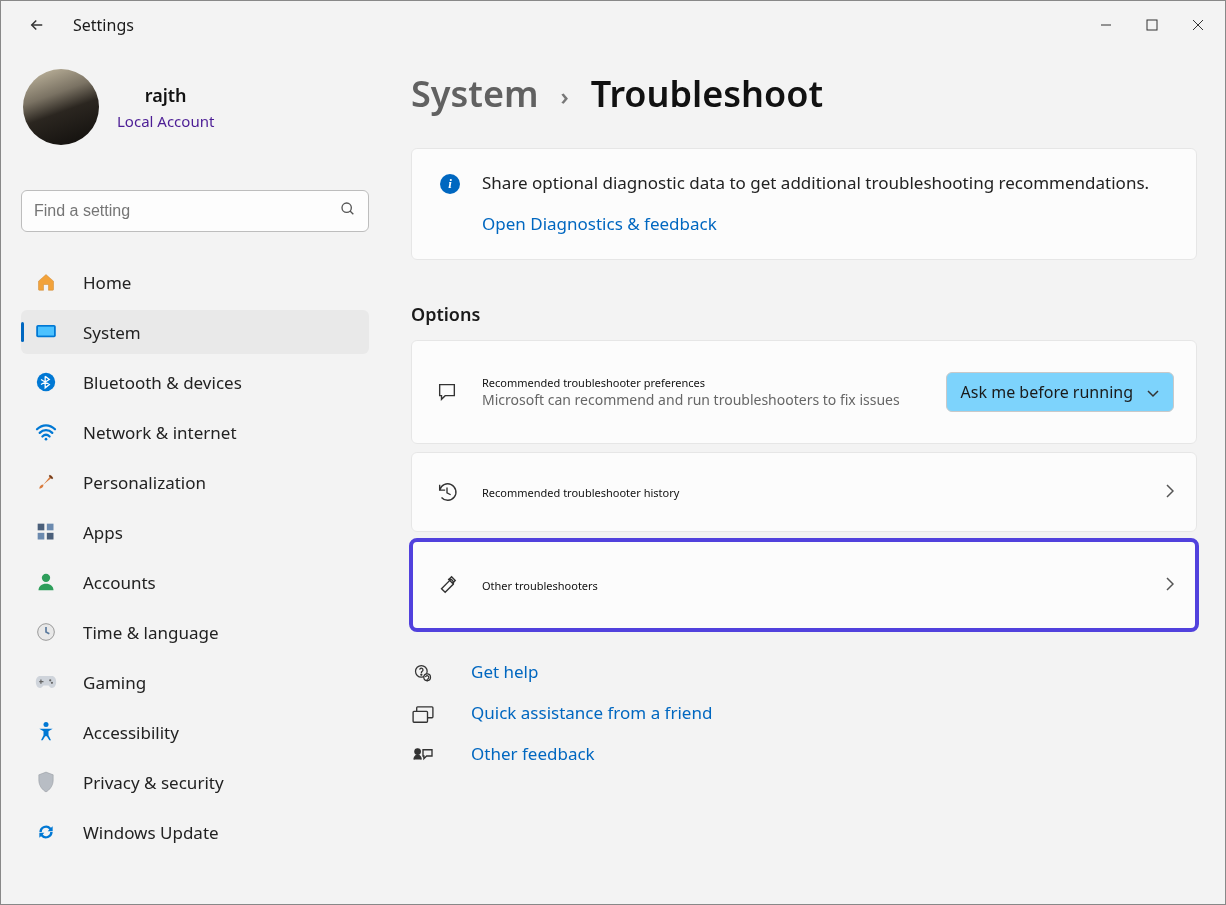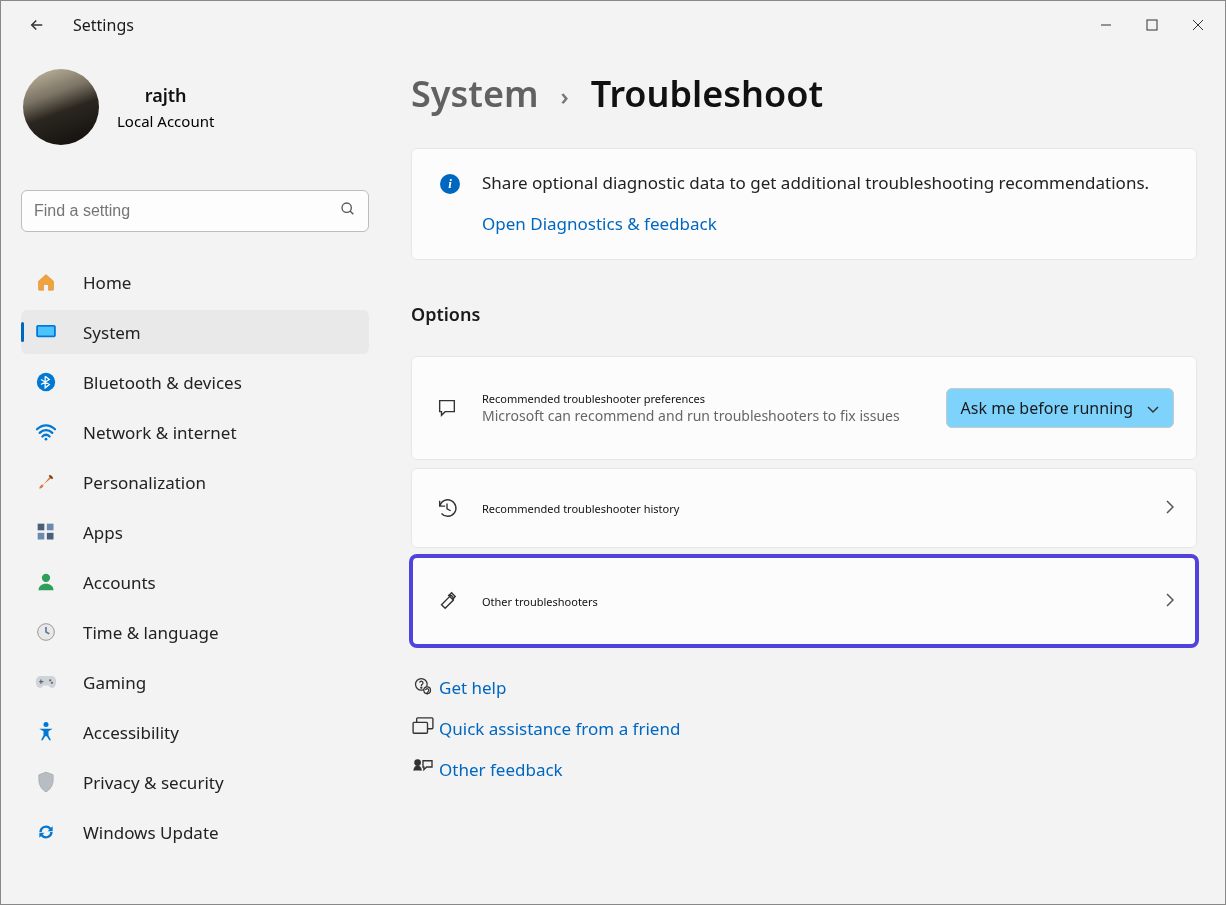--- a/index.html
+++ b/index.html
@@ -52,21 +52,21 @@
     gap: 18px;
     margin: 6px 0 24px 2px;
     text-align: center;
   }
   .avatar {
     width: 76px; height: 76px;
     border-radius: 50%;
     background: linear-gradient(160deg, #c9bfa6 0%, #7a7263 35%, #2b2620 55%, #0f0d0b 100%);
   }
   .user-name { font-size: 18px; font-weight: 600; color: #111; }
-  .user-sub { font-size: 15px; color: #000000; margin-top: 4px; }
+  .user-sub { font-size: 15px; color: #4c1d95; margin-top: 4px; }
   .searchbox {
     display: flex; align-items: center;
     border: 1px solid #bdbdbd;
     background: #fdfdfd;
     border-radius: 6px;
     height: 42px;
     padding: 0 12px;
     width: 348px;
     margin-top: 45px;
   }
@@ -144,21 +144,21 @@
     margin-top: 3px;
   }
   .info-text { font-size: 17px; color: #222; }
   .link {
     color: #0067c0;
     font-size: 17px;
     cursor: pointer;
     margin-left: 42px;
   }
   .section-title {
-    font-size: 18px; font-weight: 600; margin-bottom: 30px;
+    font-size: 18px; font-weight: 600; margin-bottom: 14px;
   }
   .option-card {
     background: #fcfcfc;
     border: 1px solid #e6e6e6;
     border-radius: 6px;
     display: flex; align-items: center;
     padding: 0 22px;
     width: 786px;
     margin-bottom: 8px;
     gap: 22px;
@@ -183,21 +183,21 @@
     background: #7dd3fc;
     border-radius: 6px;
     height: 40px;
     padding: 0 14px;
     display:flex; align-items:center; gap: 14px;
     font-size: 16px;
     cursor:pointer;
   }
   .chevron { color:#444; }
   .help-links { margin-top: 30px; display:flex; flex-direction:column; gap:18px;}
-  .help-row { display:flex; align-items:flex-start; gap: 4px;}
+  .help-row { display:flex; align-items:flex-end; gap: 36px;}
   .help-icon { width:24px; display:flex; justify-content:center; color:#333;}
   .help-link { color:#0067c0; font-size:17px; cursor:pointer; }
 </style>
 </head>
 <body>
 
 <div class="titlebar">
   <div class="back">
     <svg width="18" height="18" viewBox="0 0 24 24" fill="none" stroke="#333" stroke-width="2">
         <path d="M19 12H5"></path>

